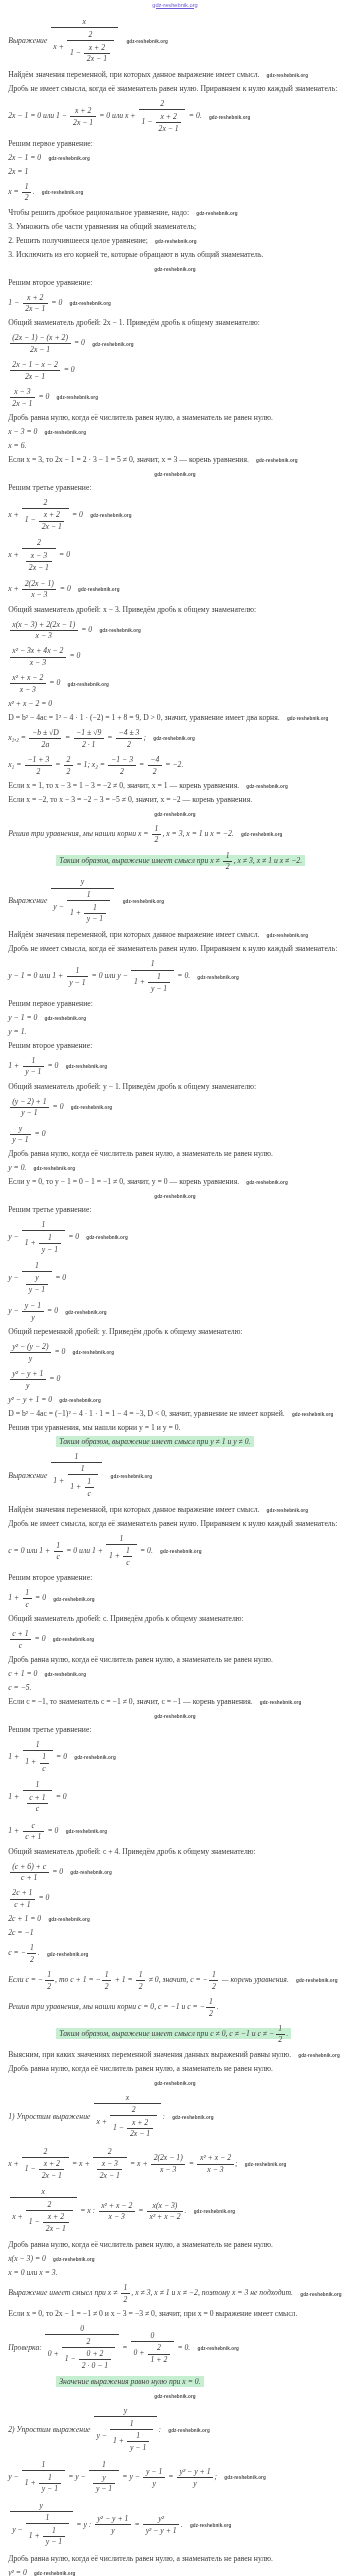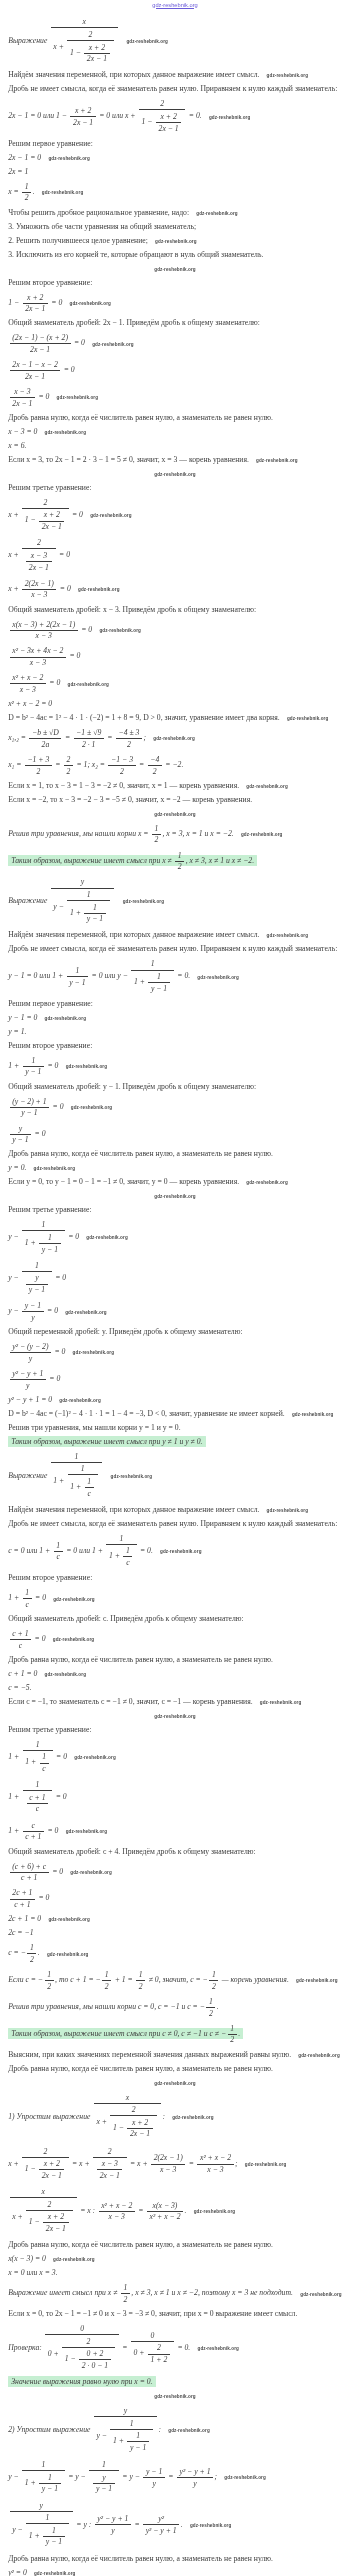--- a/index.html
+++ b/index.html
@@ -13,21 +13,21 @@
   .t-p{font-style:normal;}
   .frac{display:inline-block;vertical-align:middle;text-align:center;margin:1px 1.5px;line-height:1.25;}
   .frac .num{display:block;padding:0 2.6px 0.5px 2.6px;border-bottom:0.5px solid #3d3d3d;}
   .frac .den{display:block;padding:0.5px 2.6px 0 2.6px;}
   .wm{font-family:"Liberation Sans",sans-serif;font-weight:bold;font-style:normal;
       font-size:4.6px;color:#4a4a4a;white-space:nowrap;letter-spacing:0.1px;}
   .wm-inline{margin-left:7.2px;}
   .w-line{margin:2.1px 0;}
   .a-c{text-align:center;}
   .green{background:#c6efd2;padding:1px 3.1px;border-radius:0.5px;}
-  .t-g{font-style:italic;}
+  .t-g{font-style:italic;margin-left:48px;}
 </style>
 </head>
 <body>
 
 <a class="top-link">gdz-reshebnik.org</a>
 <div class="page" id="doc">
     <div class="line t-m">Выражение   <span class="frac"><span class="num">x</span><span class="den">x + <span class="frac"><span class="num">2</span><span class="den">1 − <span class="frac"><span class="num">x + 2</span><span class="den">2x − 1</span></span></span></span></span></span><span class="wm wm-inline">gdz-reshebnik.org</span></div>
     <div class="line t-p">Найдём значения переменной, при которых данное выражение имеет смысл.<span class="wm wm-inline">gdz-reshebnik.org</span></div>
     <div class="line t-p">Дробь не имеет смысла, когда её знаменатель равен нулю. Приравняем к нулю каждый знаменатель:</div>
     <div class="line t-m">2x − 1 = 0  или  1 − <span class="frac"><span class="num">x + 2</span><span class="den">2x − 1</span></span> = 0  или  x + <span class="frac"><span class="num">2</span><span class="den">1 − <span class="frac"><span class="num">x + 2</span><span class="den">2x − 1</span></span></span></span> = 0.<span class="wm wm-inline">gdz-reshebnik.org</span></div>

